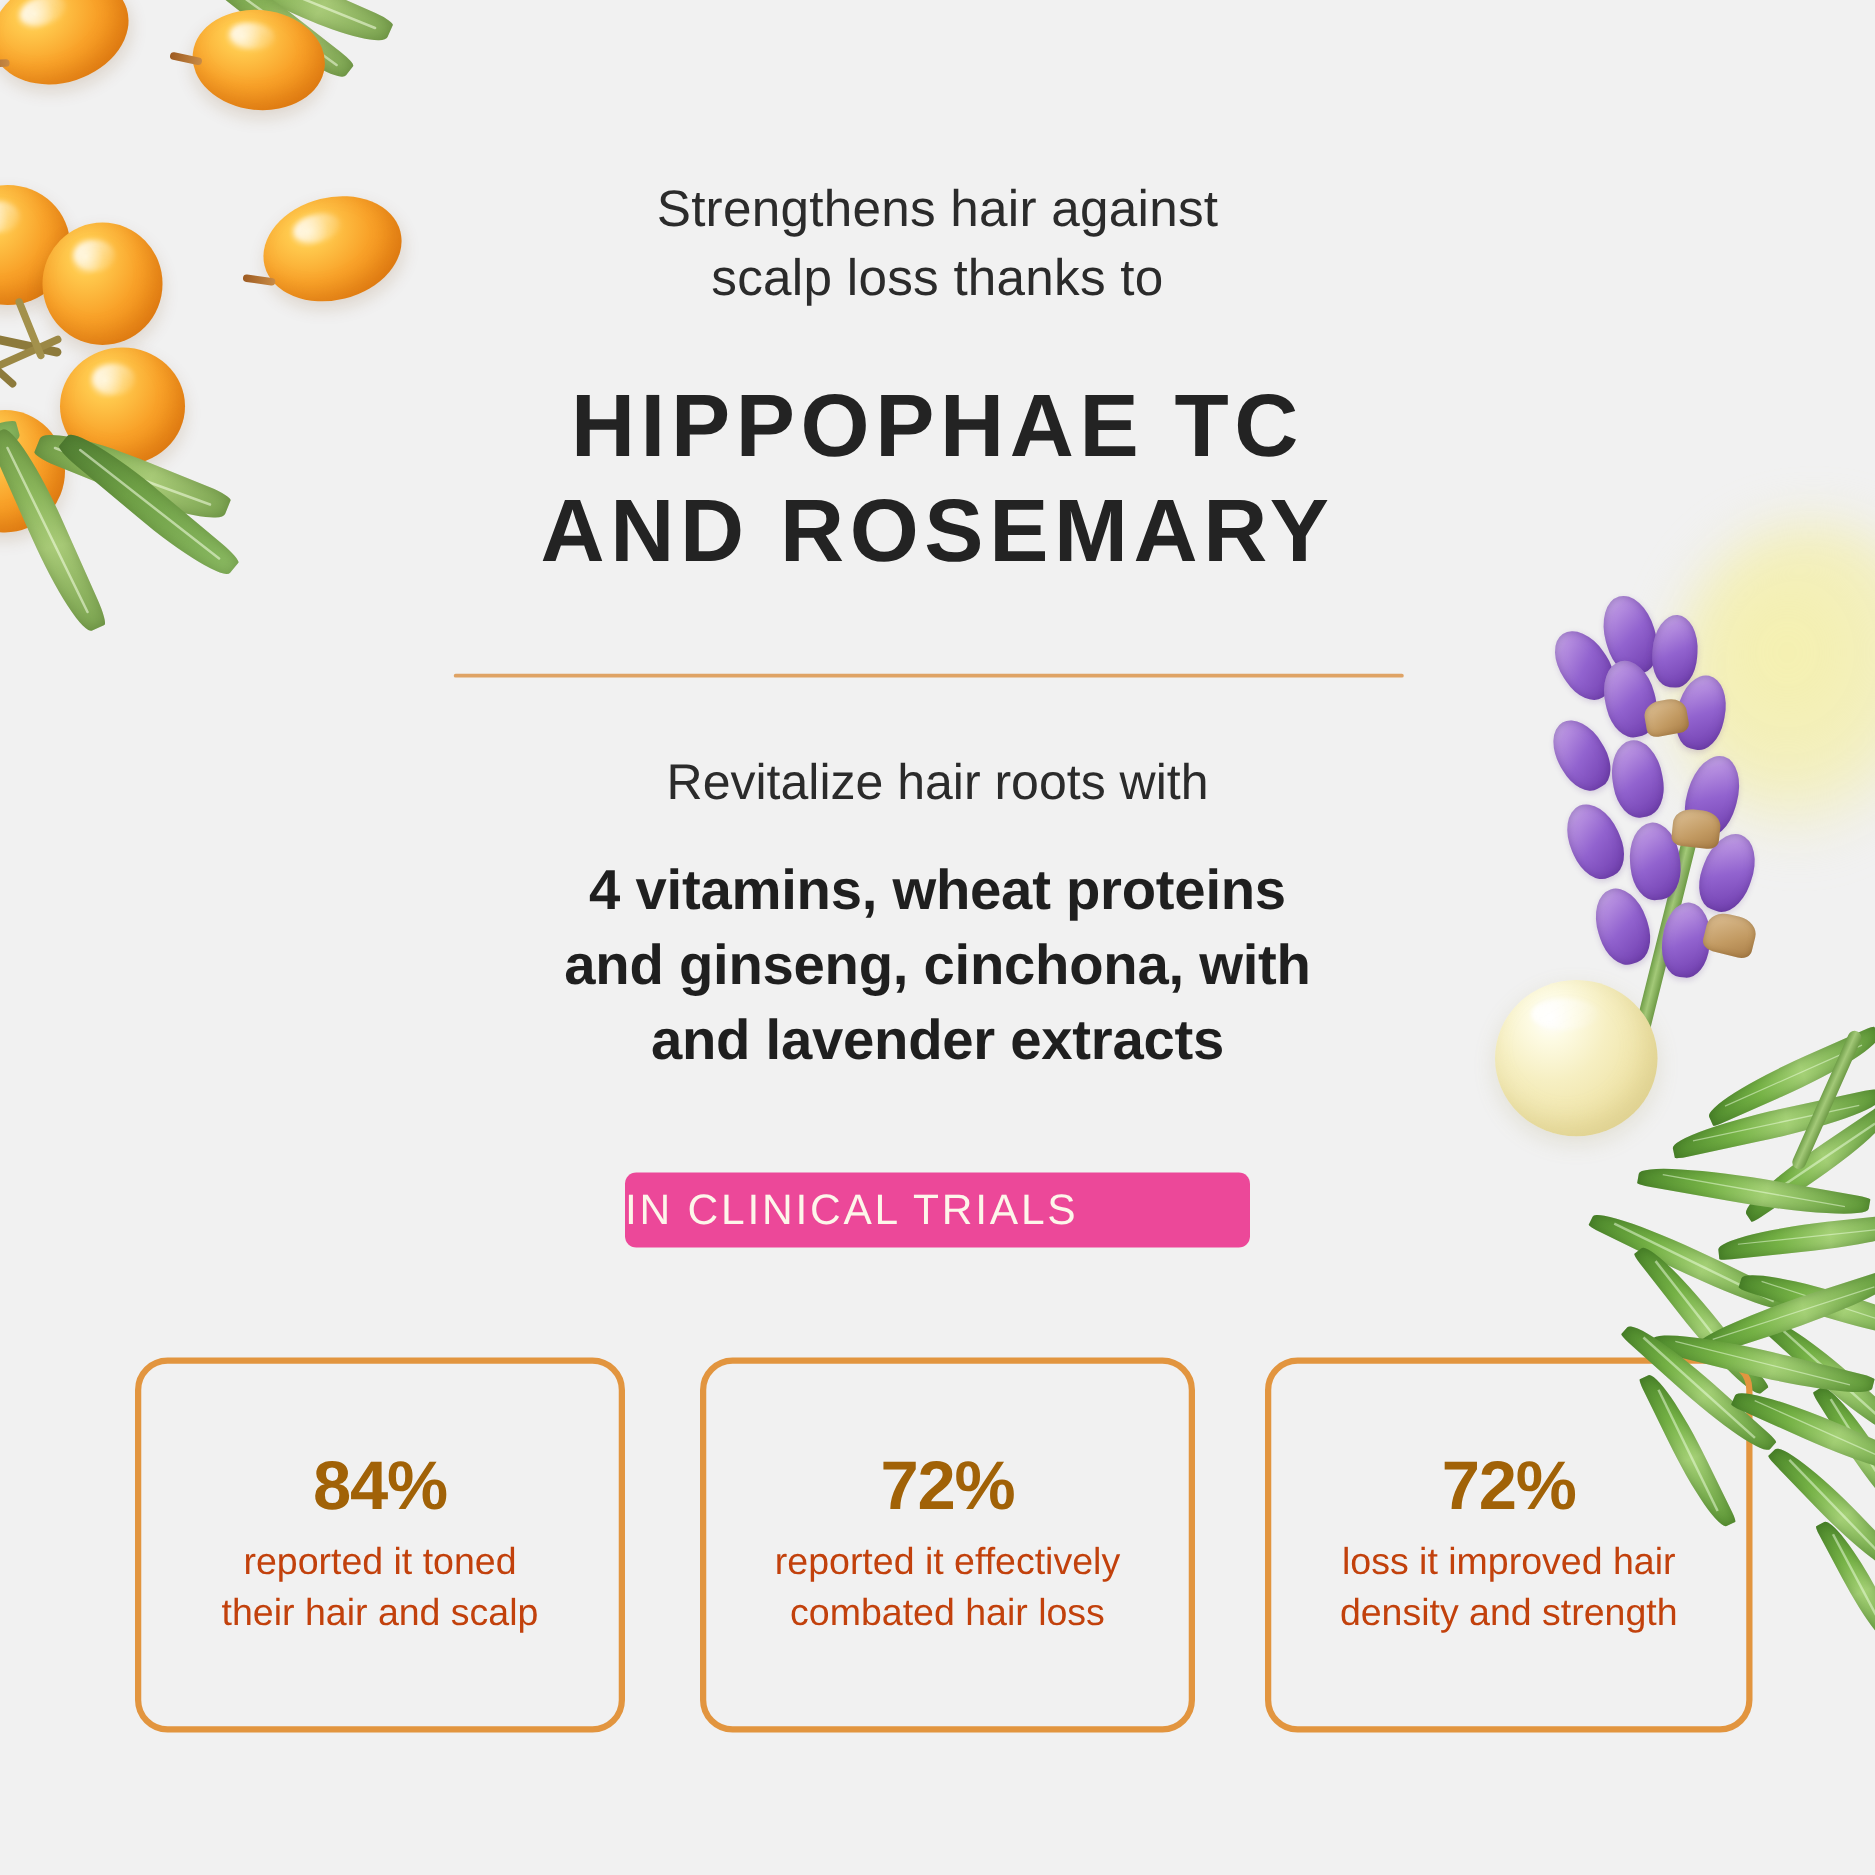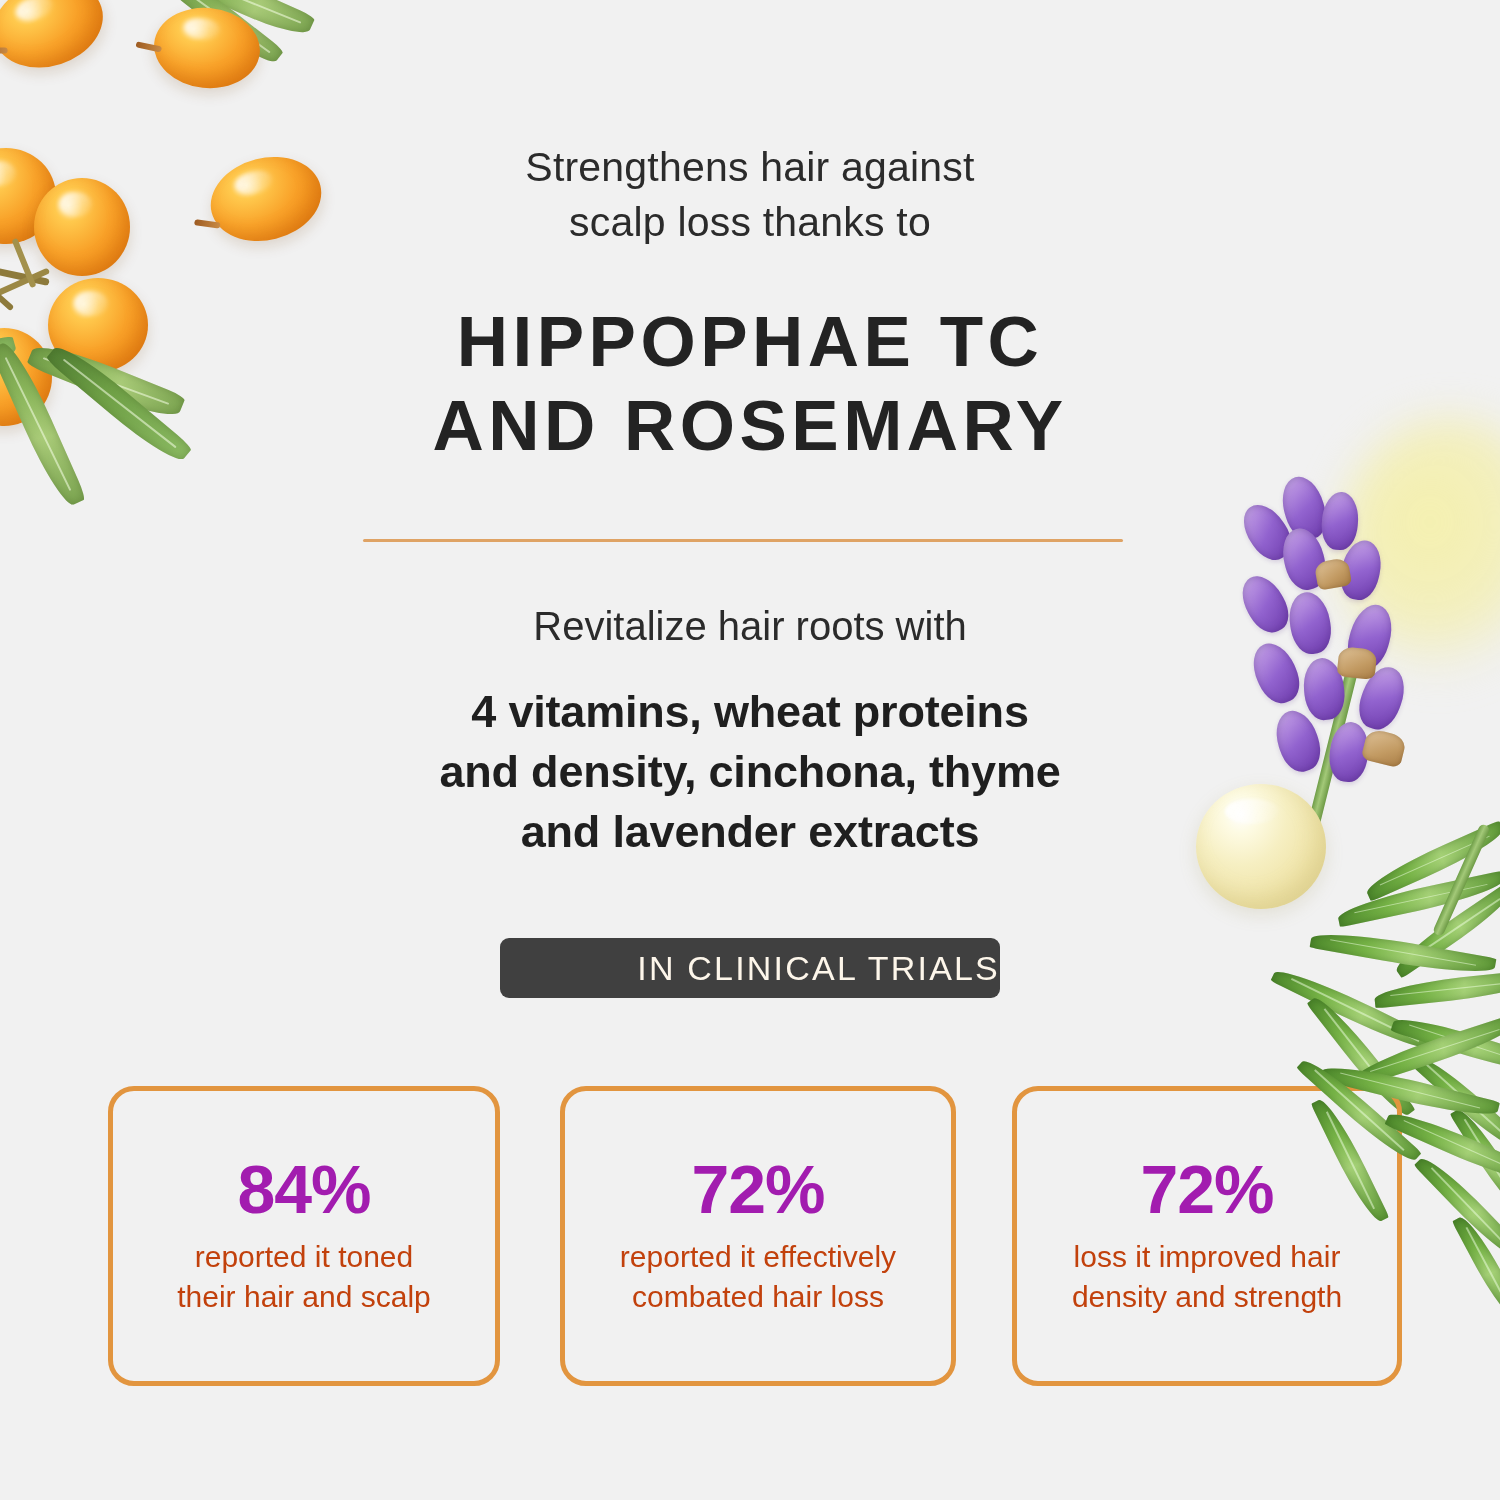--- a/index.html
+++ b/index.html
@@ -116,38 +116,38 @@
 
   .ingredients{
     position:absolute;left:280px;top:682px;width:940px;
     text-align:center;color:#1f1f1f;
     font-size:45px;line-height:1.33;font-weight:700;
     letter-spacing:-.2px;
   }
 
   .badge{
     position:absolute;left:500px;top:938px;width:500px;height:60px;
-    background:#404040;border-radius:9px;
-    display:flex;align-items:center;justify-content:flex-end;
+    background:#ec4899;border-radius:9px;
+    display:flex;align-items:center;justify-content:flex-start;
     color:#fdf6ea;font-size:34px;letter-spacing:2.2px;font-weight:400;
   }
 
   .stats{position:absolute;left:0;top:1086px;width:1500px;height:300px;}
   .stat-box{
     position:absolute;top:0;height:300px;
     border:5px solid #e2953f;border-radius:26px;
     box-sizing:border-box;
     display:flex;flex-direction:column;align-items:center;justify-content:center;
   }
   .stat-box.b1{left:108px;width:392px;}
   .stat-box.b2{left:560px;width:396px;}
   .stat-box.b3{left:1012px;width:390px;}
 
   .stat-value{
-    color:#a21caf;font-size:68px;font-weight:700;line-height:1;
+    color:#a16207;font-size:55px;font-weight:700;line-height:1;
     letter-spacing:-1px;margin-bottom:14px;
   }
   .stat-desc{
     color:#c2410c;font-size:30px;line-height:1.34;text-align:center;font-weight:400;
   }
   .stat-desc span{display:block;}
 
   
   .fg{position:absolute;z-index:40;pointer-events:none;}
 </style>
@@ -262,21 +262,21 @@
     </div>
 
     <div class="divider"></div>
 
     <div class="subhead">
       <div>Revitalize hair roots with</div>
     </div>
 
     <div class="ingredients">
       <div>4 vitamins, wheat proteins</div>
-      <div>and density, cinchona, thyme</div>
+      <div>and ginseng, cinchona, with</div>
       <div>and lavender extracts</div>
     </div>
 
     <div class="badge">
       <span>IN CLINICAL TRIALS</span>
     </div>
 
     <div class="stats">
 
       <div class="stat-box b1">

